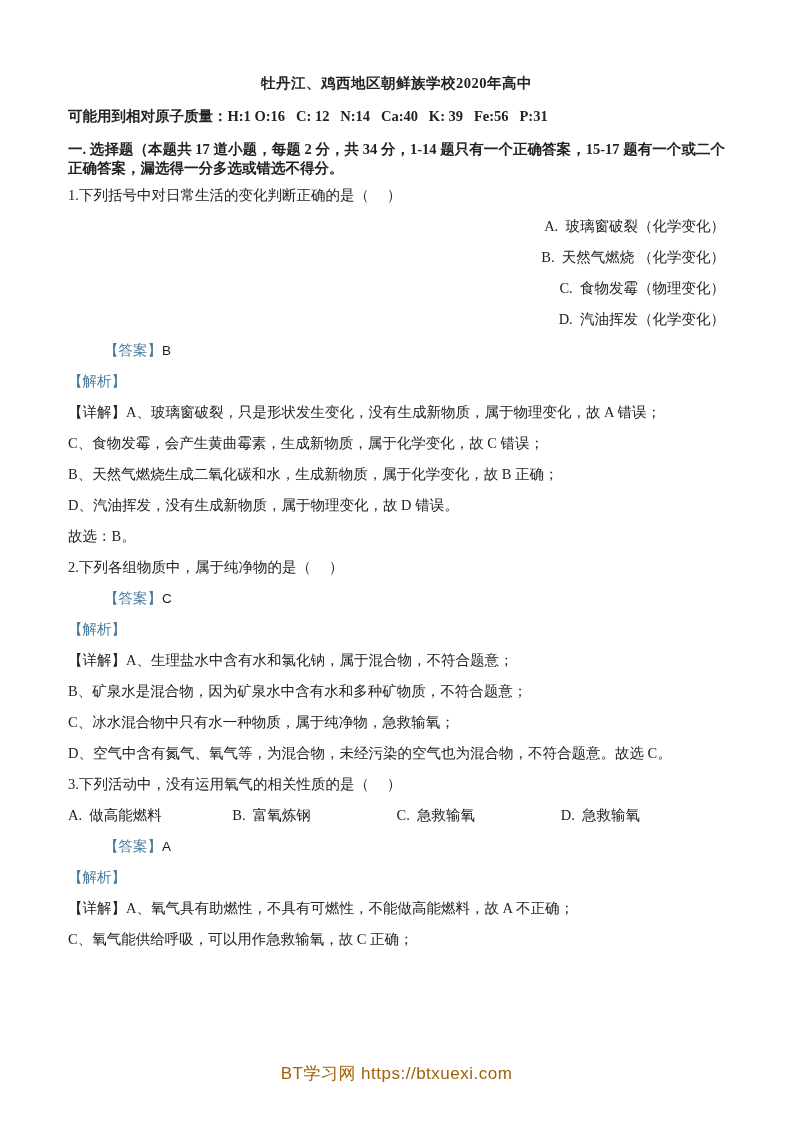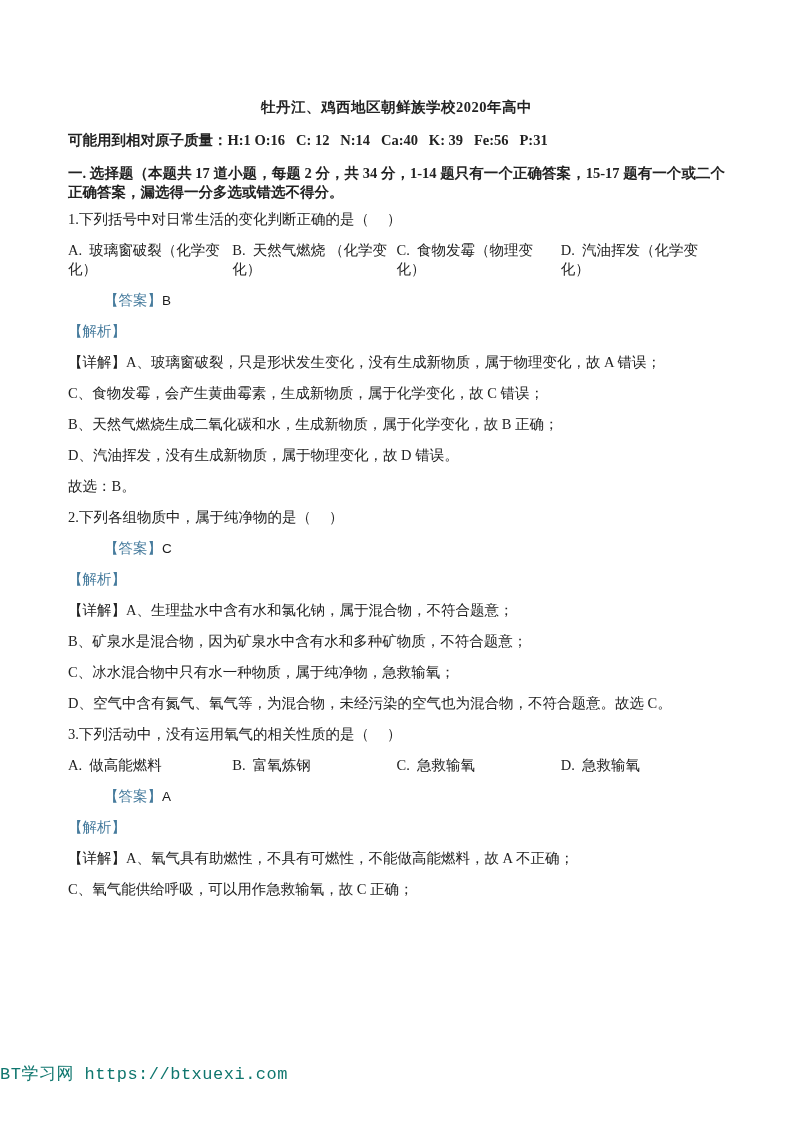--- a/index.html
+++ b/index.html
@@ -5,21 +5,21 @@
   html, body { margin: 0; padding: 0; }
   body {
     width: 793px; height: 1122px;
     background: #ffffff;
     position: relative;
     overflow: hidden;
     font-family: "Liberation Serif", "DejaVu Serif", serif;
     color: #222222;
   }
   .doc {
-    padding: 98px 68px 0 68px;
+    padding: 74px 68px 0 68px;
   }
   .doc p {
     margin: 0 0 12px 0;
     font-size: 14.5px;
     line-height: 19px;
     white-space: pre-wrap;
   }
   .exam-title {
     text-align: center;
     font-size: 22px;
@@ -37,36 +37,36 @@
   .section-heading {
     font-weight: bold;
     font-size: 15px;
     line-height: 29px;
     text-align: justify;
     margin: 0 0 8px 0 !important;
   }
   .options {
     display: grid;
   }
-  .options.two-col { grid-template-columns: 1fr 1fr 1fr 1fr; }
+  .options.two-col { grid-template-columns: 1fr; text-align: right; }
   .options.four-col { grid-template-columns: 1fr 1fr 1fr 1fr; }
   .blue { color: #467b9d; margin-left: 36px; }
   .ans {
     font-family: "Liberation Sans", "DejaVu Sans", sans-serif;
     font-size: 13.5px;
     color: #1c1c1c;
   }
   .watermark {
     position: absolute;
     left: 0; right: 0;
     top: 1062px;
-    text-align: left;
-    font-family: Liberation Mono, monospace;
+    text-align: center;
+    font-family: Liberation Sans, sans-serif;
     font-size: 17px;
-    color: #0f766e;
+    color: #a16207;
     letter-spacing: 0.5px;
   }
 </style>
 </head>
 <body>
 
 <div class="doc">
 
   <p class="exam-title">牡丹江、鸡西地区朝鲜族学校2020年高中</p>
 

